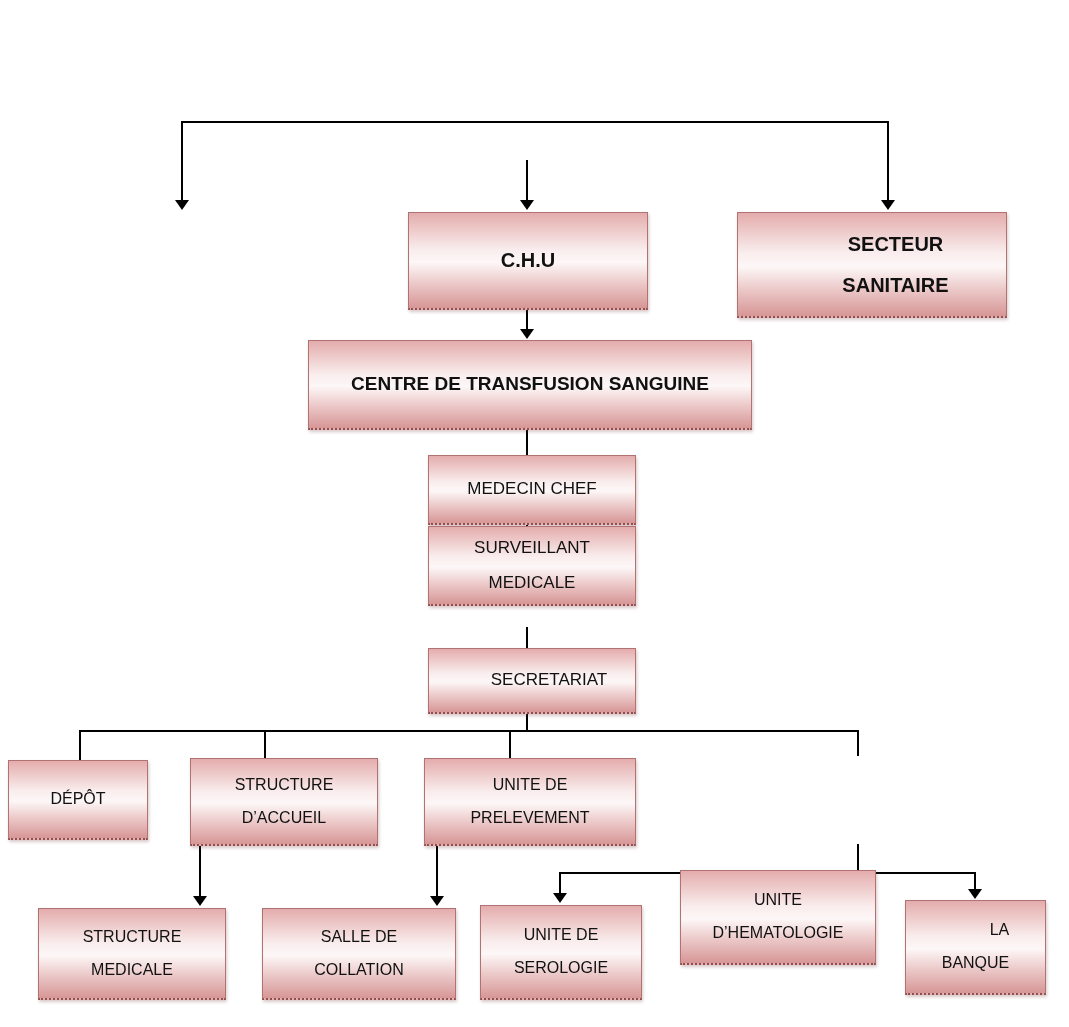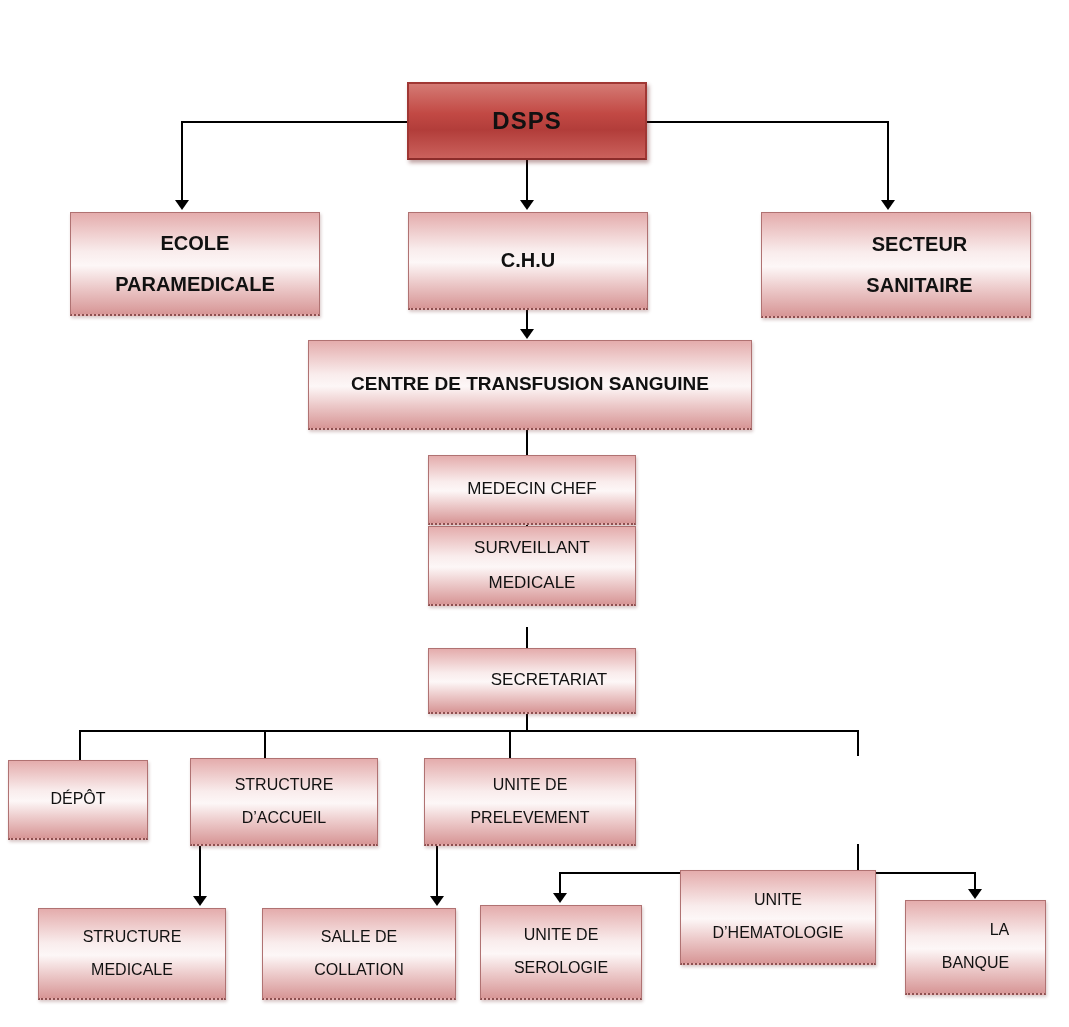--- a/index.html
+++ b/index.html
@@ -94,34 +94,27 @@
 
   <div class="vline" style="left:857px; top:844px; height:29px;"></div>
   <div class="hline" style="left:560px; top:872px; width:415px;"></div>
   <div class="vline" style="left:559px; top:872px; height:22px;"></div>
   <div class="arrow-down" style="left:553px; top:893px;"></div>
   <div class="vline" style="left:777px; top:872px; height:20px;"></div>
   <div class="arrow-down" style="left:771px; top:891px;"></div>
   <div class="vline" style="left:974px; top:872px; height:18px;"></div>
   <div class="arrow-down" style="left:968px; top:889px;"></div>
 
-  <div class="node root" style="left:407px; top:82px; width:240px; height:78px;">
-    <span class="label">DSPS</span>
-  </div>
 
-  <div class="node bold size-xl" style="left:70px; top:212px; width:250px; height:104px;">
-    <span class="label">ECOLE
-PARAMEDICALE</span>
-  </div>
 
   <div class="node bold size-xl" style="left:408px; top:212px; width:240px; height:98px;">
     <span class="label">C.H.U</span>
   </div>
 
-  <div class="node bold size-xl" style="left:761px; top:212px; width:270px; height:106px;padding-left:47px;">
+  <div class="node bold size-xl" style="left:737px; top:212px; width:270px; height:106px;padding-left:47px;">
     <span class="label">SECTEUR
 SANITAIRE</span>
   </div>
 
   <div class="node bold size-lg" style="left:308px; top:340px; width:444px; height:90px;">
     <span class="label">CENTRE DE TRANSFUSION SANGUINE</span>
   </div>
 
   <div class="node size-md" style="left:428px; top:455px; width:208px; height:70px;">
     <span class="label">MEDECIN CHEF</span>

